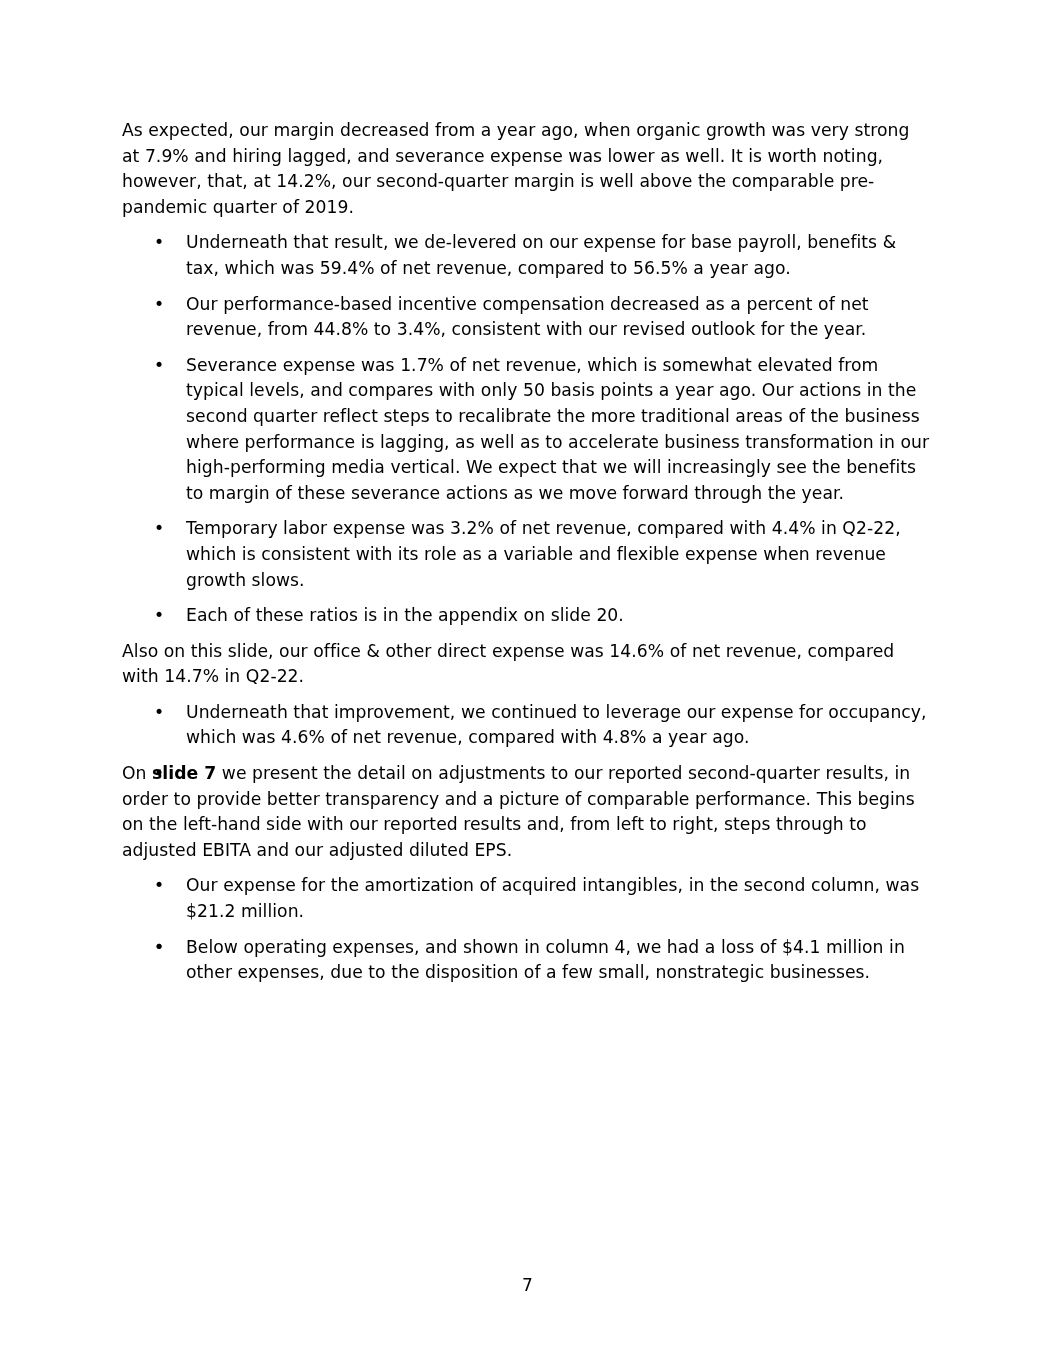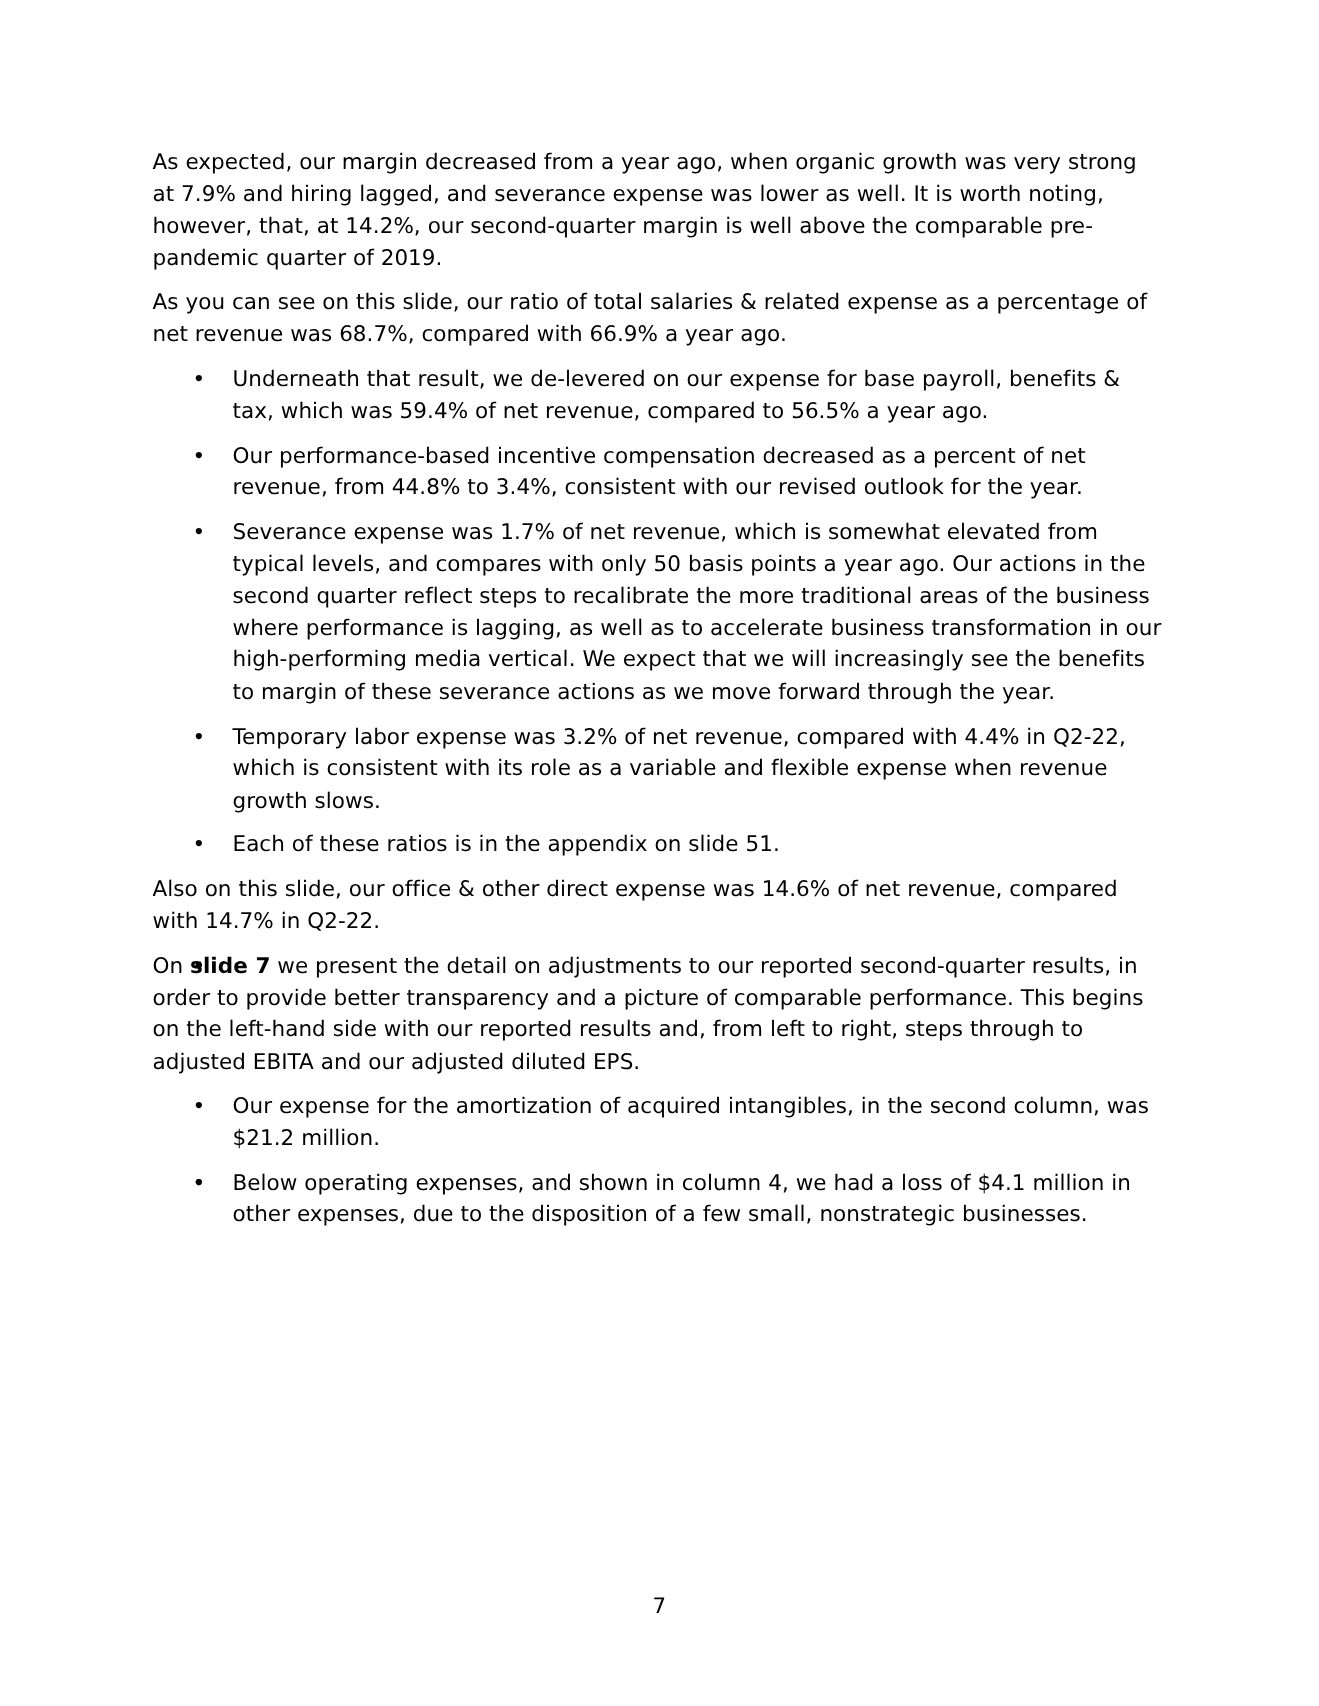--- a/index.html
+++ b/index.html
@@ -76,54 +76,52 @@
 </head>
 <body>
 
 <div class="page">
   <div class="content">
 
     <div class="block">
       <p class="para">As expected, our margin decreased from a year ago, when organic growth was very strong at 7.9% and hiring lagged, and severance expense was lower as well. It is worth noting, however, that, at 14.2%, our second-quarter margin is well above the comparable pre-pandemic quarter of 2019.</p>
     </div>
 
-    <div class="block">
-      <p class="para">As you can see on this slide, our ratio of total salaries &amp; related expense as a percentage of net revenue was 68.7%, compared with 66.9% a year ago.</p>
-    </div>
 
     <ul class="bullets">
       <li>
         <span class="bullet-dot">•</span>
         <span>Underneath that result, we de-levered on our expense for base payroll, benefits &amp; tax, which was 59.4% of net revenue, compared to 56.5% a year ago.</span>
       </li>
       <li>
         <span class="bullet-dot">•</span>
         <span>Our performance-based incentive compensation decreased as a percent of net revenue, from 44.8% to 3.4%, consistent with our revised outlook for the year.</span>
       </li>
       <li>
         <span class="bullet-dot">•</span>
         <span>Severance expense was 1.7% of net revenue, which is somewhat elevated from typical levels, and compares with only 50 basis points a year ago. Our actions in the second quarter reflect steps to recalibrate the more traditional areas of the business where performance is lagging, as well as to accelerate business transformation in our high-performing media vertical. We expect that we will increasingly see the benefits to margin of these severance actions as we move forward through the year.</span>
       </li>
       <li>
         <span class="bullet-dot">•</span>
         <span>Temporary labor expense was 3.2% of net revenue, compared with 4.4% in Q2-22, which is consistent with its role as a variable and flexible expense when revenue growth slows.</span>
       </li>
       <li>
         <span class="bullet-dot">•</span>
-        <span>Each of these ratios is in the appendix on slide 51.</span>
+        <span>Each of these ratios is in the appendix on slide 20.</span>
       </li>
     </ul>
 
     <div class="block">
       <p class="para">Also on this slide, our office &amp; other direct expense was 14.6% of net revenue, compared with 14.7% in Q2-22.</p>
     </div>
 
     <ul class="bullets">
       <li>
         <span class="bullet-dot">•</span>
+        <span>Underneath that improvement, we continued to leverage our expense for occupancy, which was 4.6% of net revenue, compared with 4.8% a year ago.</span>
       </li>
       <li>
         <span class="bullet-dot">•</span>
       </li>
     </ul>
 
 
     <div class="block">
       <p class="para"><span>On </span><span class="strong">slide 7</span><span> we present the detail on adjustments to our reported second-quarter results, in order to provide better transparency and a picture of comparable performance. This begins on the left-hand side with our reported results and, from left to right, steps through to adjusted EBITA and our adjusted diluted EPS.</span></p>
     </div>

